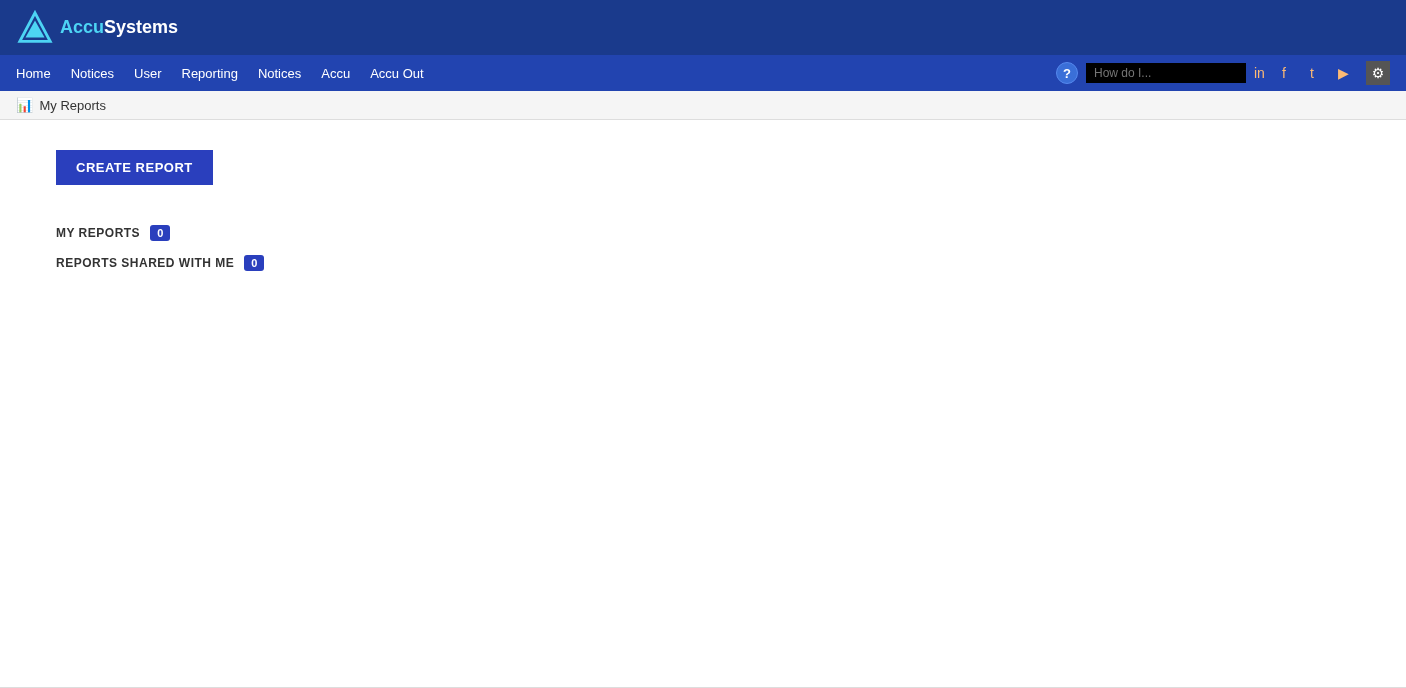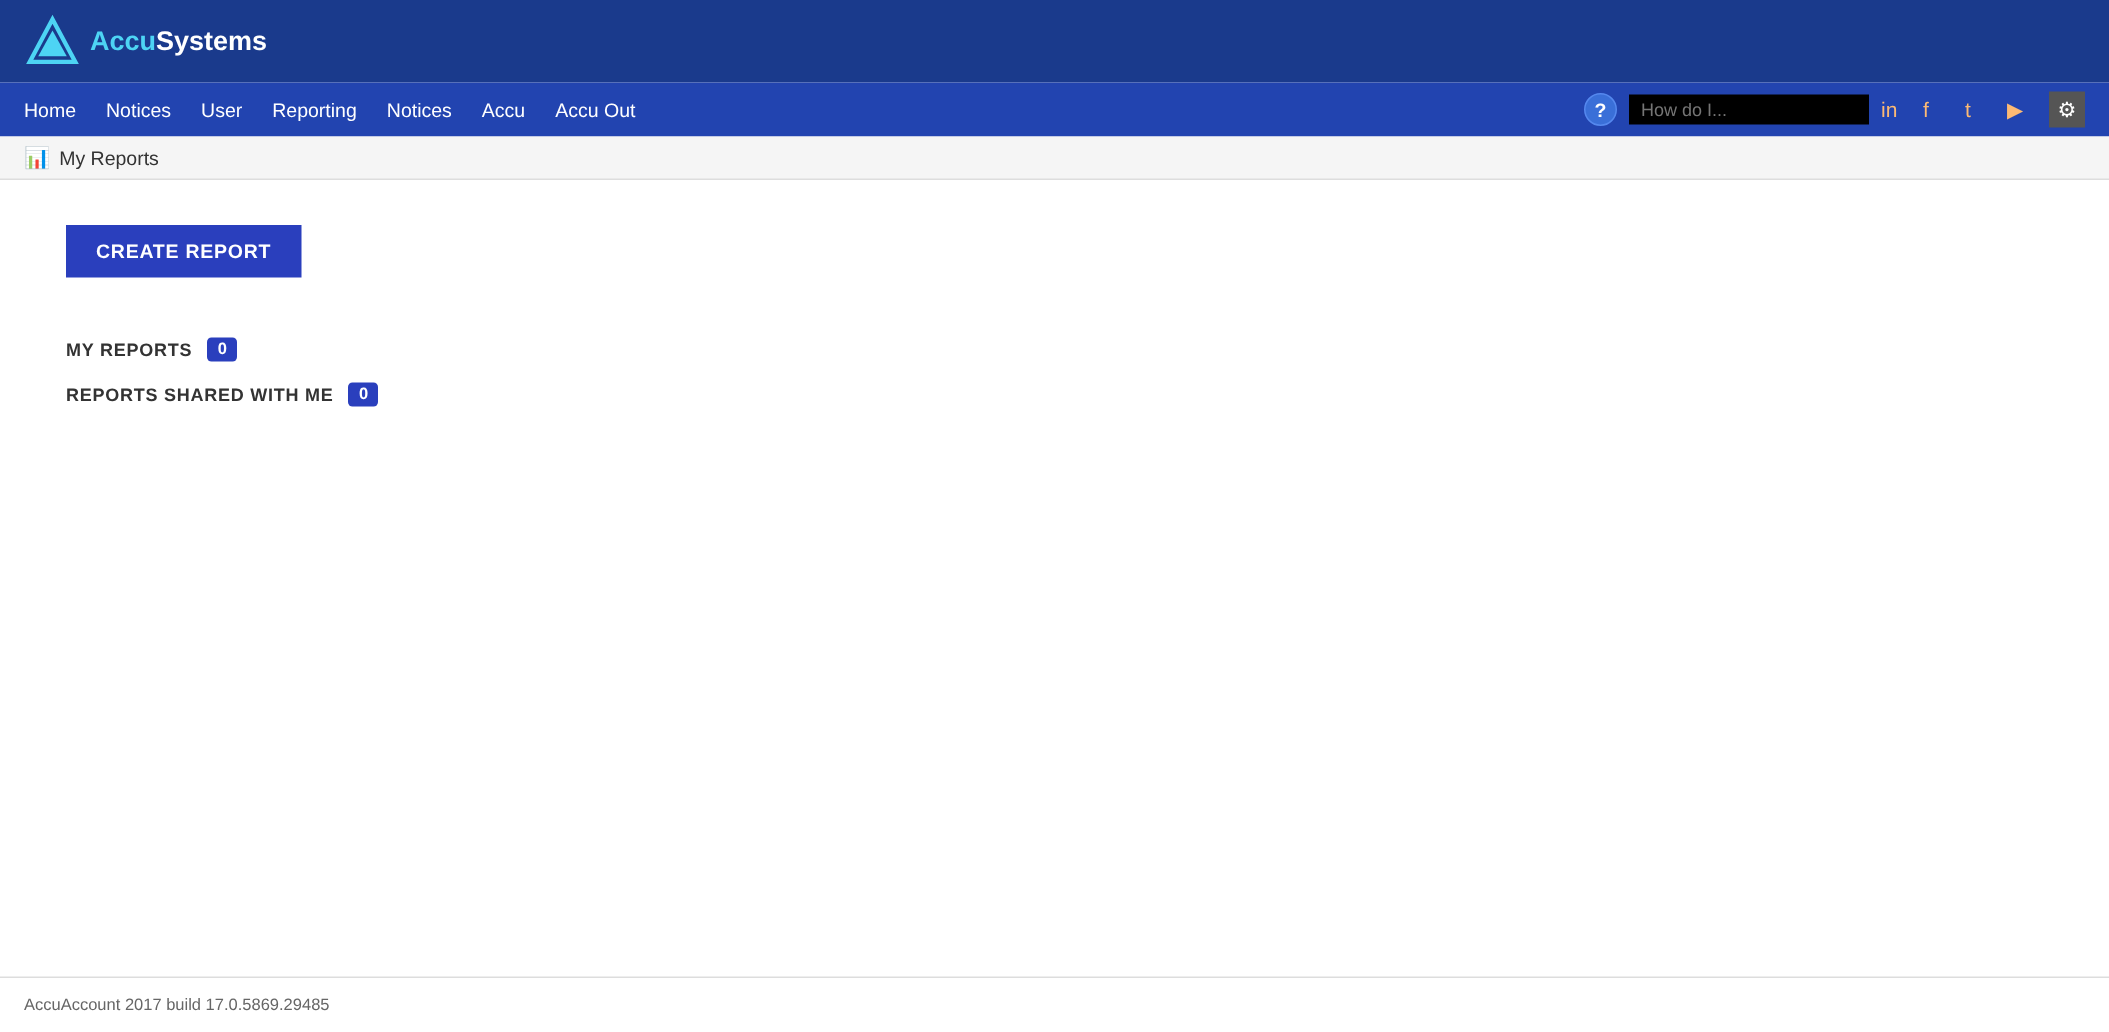--- a/index.html
+++ b/index.html
@@ -110,21 +110,21 @@
       color: #555;
       font-size: 14px;
     }
     #breadcrumb-text {
       font-size: 13px;
       color: #333;
     }
 
     
     #main-content {
-      padding: 30px 44px;
+      padding: 30px 56px;
     }
     #create-report-btn {
       background: #2a3fbd;
       color: #fff;
       border: none;
       padding: 10px 20px;
       font-size: 13px;
       font-weight: bold;
       letter-spacing: 0.5px;
       cursor: pointer;
@@ -242,17 +242,14 @@
           <span class="report-label">REPORTS SHARED WITH ME</span>
           <span class="count-badge">0</span>
         </div>
       </div>
 
     </div>
   </div>
 
   <hr id="divider">
 
-  <div id="footer">
-    <span>AccuAccount 2017 build 17.0.5869.29485</span>
-  </div>
 
 </div>
 
 </body></html>

